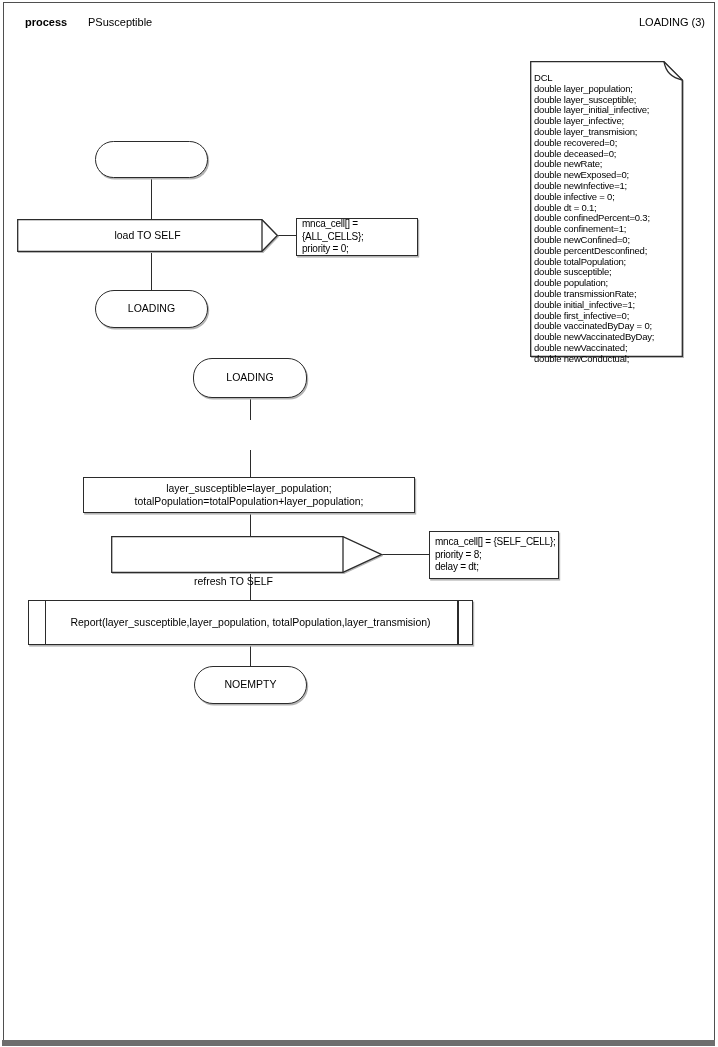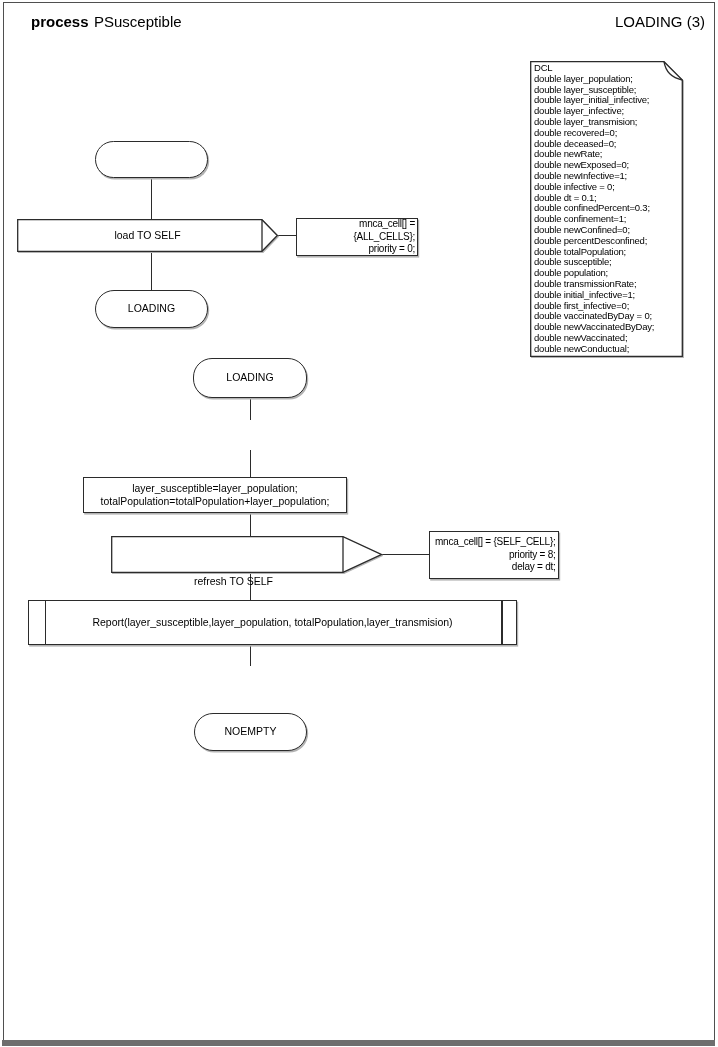--- a/index.html
+++ b/index.html
@@ -7,42 +7,42 @@
     position:relative;width:718px;height:1047px;background:#fff;overflow:hidden;
     font-family:"Liberation Sans",sans-serif;color:#000;
   }
   .page-frame{
     position:absolute;left:3px;top:2px;width:710px;height:1038px;
     border:1px solid #4f4f4f;border-bottom:none;background:transparent;
   }
   .page-bottom{
     position:absolute;left:2px;top:1040px;width:713px;height:6px;background:#6e6e6e;
   }
-  .hdr{position:absolute;top:16px;font-size:15px;line-height:12px;white-space:nowrap;margin-left:6px;}
+  .hdr{position:absolute;top:16px;font-size:11px;line-height:12px;white-space:nowrap;}
   .hdr.bold{font-weight:bold;}
   .node{position:absolute;}
   .shape-css{
     position:absolute;inset:0;background:#fff;border:1.3px solid #2b2b2b;
     box-sizing:border-box;box-shadow:1.2px 1.6px 0 #b3b3b3;
   }
   .stadium .shape-css{border-radius:19px;}
   .node svg{position:absolute;left:0;top:0;filter:drop-shadow(1.2px 1.6px 0 #b3b3b3);}
   .node .lbl{
     position:absolute;inset:0;display:flex;align-items:center;justify-content:center;
     text-align:center;font-size:10.5px;line-height:13.5px;white-space:pre-line;
     pointer-events:none;
   }
   .note-text{
     position:absolute;inset:0;display:flex;align-items:center;justify-content:flex-start;
-    text-align:right;font-size:10px;line-height:12.5px;letter-spacing:-0.25px;
+    text-align:left;font-size:10px;line-height:12.5px;letter-spacing:-0.25px;
     white-space:pre-line;padding:2px 3px 2px 6px;box-sizing:border-box;border-radius:9px;
   }
   .dcl-text{
     position:absolute;inset:0;text-align:left;font-size:9.5px;line-height:10.8px;
-    letter-spacing:-0.2px;white-space:pre;padding:2px 3px 2px 4px;box-sizing:border-box;
+    letter-spacing:-0.2px;white-space:pre;padding:12px 3px 2px 4px;box-sizing:border-box;
   }
   .conn{position:absolute;background:#2b2b2b;}
   .vbar{position:absolute;top:0;bottom:0;width:1.3px;background:#2b2b2b;}
 </style>
 </head>
 <body>
 
 <div id="stage">
 
   <div class="page-frame"></div>
@@ -86,49 +86,49 @@
     <div class="shape-css"></div>
     <div class="lbl">LOADING</div>
   </div>
 
   <div class="node stadium" style="left:193px;top:358px;width:114px;height:40px;">
     <div class="shape-css"></div>
     <div class="lbl">LOADING</div>
   </div>
 
 
-  <div class="node" style="left:83px;top:477px;width:264px;height:36px;">
+  <div class="node" style="left:83px;top:477px;width:332px;height:36px;">
     <div class="shape-css"></div>
     <div class="lbl" style="font-size:10.4px;line-height:13px;">layer_susceptible=layer_population;
 totalPopulation=totalPopulation+layer_population;</div>
   </div>
 
   <div class="node" style="left:111px;top:536px;width:271px;height:37px;">
     <svg width="271" height="37" viewBox="0 0 271 37">
       <polygon points="0.7,0.7 232,0.7 270.3,18.5 232,36.3 0.7,36.3" fill="#fff" stroke="#2b2b2b" stroke-width="1.3"></polygon>
       <line x1="232" y1="0.7" x2="232" y2="36.3" stroke="#2b2b2b" stroke-width="1.3"></line>
     </svg>
     <div class="lbl" style="padding-right:26px;margin-top:46px;">refresh TO SELF</div>
   </div>
 
   <div class="node" style="left:429px;top:531px;width:130px;height:48px;">
     <div class="shape-css"></div>
     <div class="note-text">mnca_cell[] = {SELF_CELL};
 priority = 8;
 delay = dt;</div>
   </div>
 
-  <div class="node" style="left:28px;top:600px;width:445px;height:45px;padding-left:44px;">
+  <div class="node" style="left:28px;top:600px;width:445px;height:45px;">
     <div class="shape-css"></div>
     <div class="vbar" style="left:17px;"></div>
     <div class="vbar" style="right:14.5px;"></div>
     <div class="lbl" style="padding:0 22px;">Report(layer_susceptible,layer_population, totalPopulation,layer_transmision)</div>
   </div>
 
-  <div class="node stadium" style="left:194px;top:666px;width:113px;height:38px;margin-top:47px;">
+  <div class="node stadium" style="left:194px;top:666px;width:113px;height:38px;">
     <div class="shape-css"></div>
     <div class="lbl">NOEMPTY</div>
   </div>
 
   <div class="node" style="left:530px;top:61px;width:153px;height:296px;">
     <svg width="153" height="296" viewBox="0 0 153 296">
       <path d="M0.7,0.7 L134,0.7 L152.3,19 L152.3,295.3 L0.7,295.3 Z" fill="#fff" stroke="#2b2b2b" stroke-width="1.3"></path>
       <path d="M134,0.7 Q136.5,16 152.3,19" fill="none" stroke="#2b2b2b" stroke-width="1.3"></path>
     </svg>
     <div class="dcl-text">DCL

